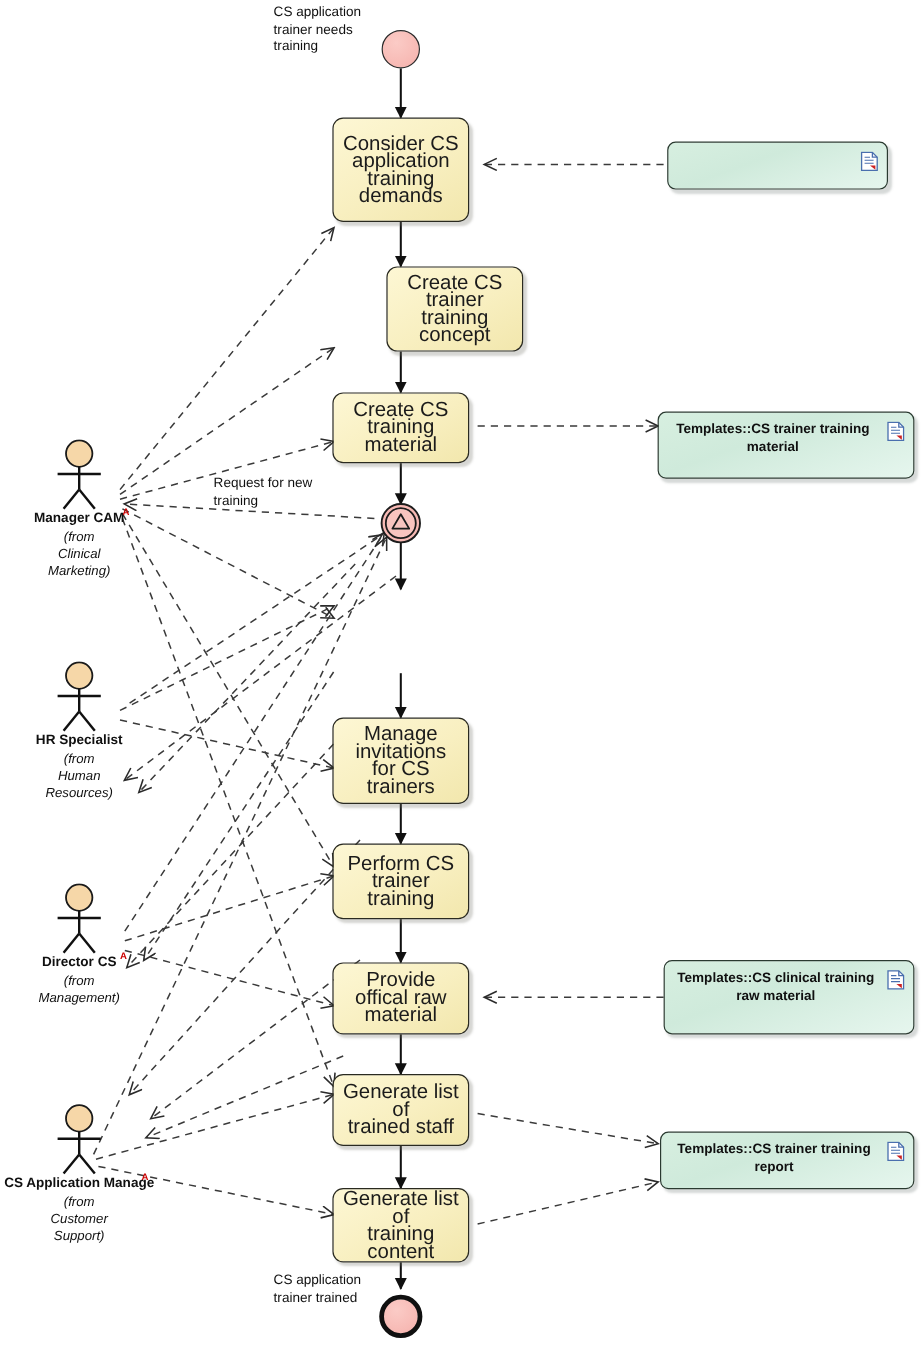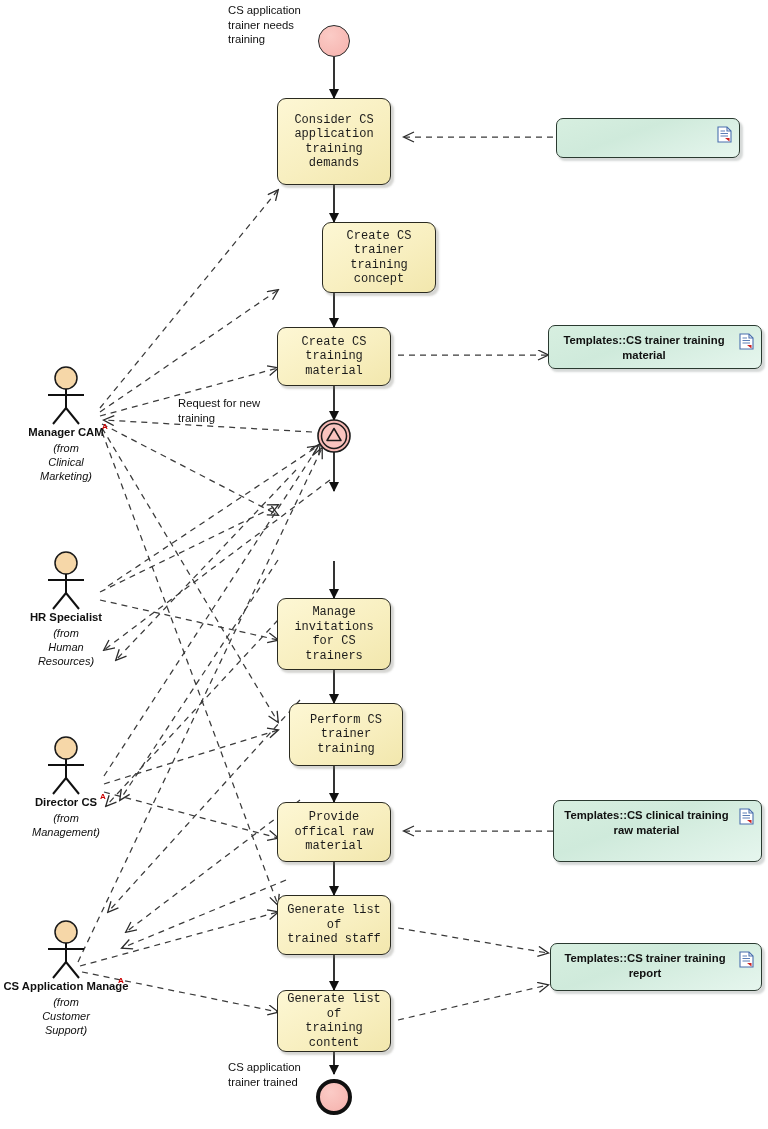--- a/index.html
+++ b/index.html
@@ -35,25 +35,24 @@
   
   .action {
     border: 1.6px solid #2a2a20;
     border-radius: 9px;
     background: linear-gradient(150deg, #fdf7d4 0%, #f8efc0 55%, #f2e7ad 100%);
     box-shadow: 2.5px 3px 2px rgba(120,120,110,0.30);
     display: flex;
     align-items: center;
     justify-content: center;
     text-align: center;
-    font-size: 12px;
+    font-size: 17px;
     line-height: 14.5px;
     color: #1b1b1b;
     padding: 2px 7px;
-    font-family: Liberation Mono, monospace;
   }
   .action span { display: block; }
 
   
   .note {
     border: 1.6px solid #2a3a30;
     border-radius: 7px;
     background: linear-gradient(160deg, #d7efe0 0%, #cfeadb 40%, #e6f6ee 100%);
     box-shadow: 2.5px 3px 2px rgba(120,130,125,0.30);
     box-sizing: border-box;
@@ -241,21 +240,21 @@
   </div>
 
 
   <div class="node action" style="left:277px; top:598px; width:114px; height:72px;align-items:center;">
     <div>
       <span>Manage invitations</span>
       <span>for CS trainers</span>
     </div>
   </div>
 
-  <div class="node action" style="left:277px; top:703px; width:114px; height:63px;margin-left:12px;">
+  <div class="node action" style="left:277px; top:703px; width:114px; height:63px;">
     <div>
       <span>Perform CS trainer</span>
       <span>training</span>
     </div>
   </div>
 
   <div class="node action" style="left:277px; top:802px; width:114px; height:60px;">
     <div>
       <span>Provide offical raw</span>
       <span>material</span>
@@ -286,21 +285,21 @@
     <svg class="note-icon" viewBox="0 0 15 17" xmlns="http://www.w3.org/2000/svg">
       <path d="M1,1 L10,1 L14,5 L14,16 L1,16 z" fill="#ffffff" stroke="#4a6fae" stroke-width="1.1"></path>
       <path d="M10,1 L10,5 L14,5" fill="none" stroke="#4a6fae" stroke-width="1.1"></path>
       <line x1="3.5" y1="5" x2="8" y2="5" stroke="#4a6fae" stroke-width="0.9"></line>
       <line x1="3.5" y1="7.5" x2="11" y2="7.5" stroke="#4a6fae" stroke-width="0.9"></line>
       <line x1="3.5" y1="10" x2="11" y2="10" stroke="#4a6fae" stroke-width="0.9"></line>
       <path d="M8,12 L12.5,12 L12.5,15.5 z" fill="#cc2222"></path>
     </svg>
   </div>
 
-  <div class="note" style="left:548px; top:325px; width:214px; height:44px;">
+  <div class="note" style="left:548px; top:343px; width:214px; height:56px;">
     <div class="note-label">
       <span>Templates::CS trainer training material</span>
     </div>
     <svg class="note-icon" viewBox="0 0 15 17" xmlns="http://www.w3.org/2000/svg">
       <path d="M1,1 L10,1 L14,5 L14,16 L1,16 z" fill="#ffffff" stroke="#4a6fae" stroke-width="1.1"></path>
       <path d="M10,1 L10,5 L14,5" fill="none" stroke="#4a6fae" stroke-width="1.1"></path>
       <line x1="3.5" y1="5" x2="8" y2="5" stroke="#4a6fae" stroke-width="0.9"></line>
       <line x1="3.5" y1="7.5" x2="11" y2="7.5" stroke="#4a6fae" stroke-width="0.9"></line>
       <line x1="3.5" y1="10" x2="11" y2="10" stroke="#4a6fae" stroke-width="0.9"></line>
       <path d="M8,12 L12.5,12 L12.5,15.5 z" fill="#cc2222"></path>

